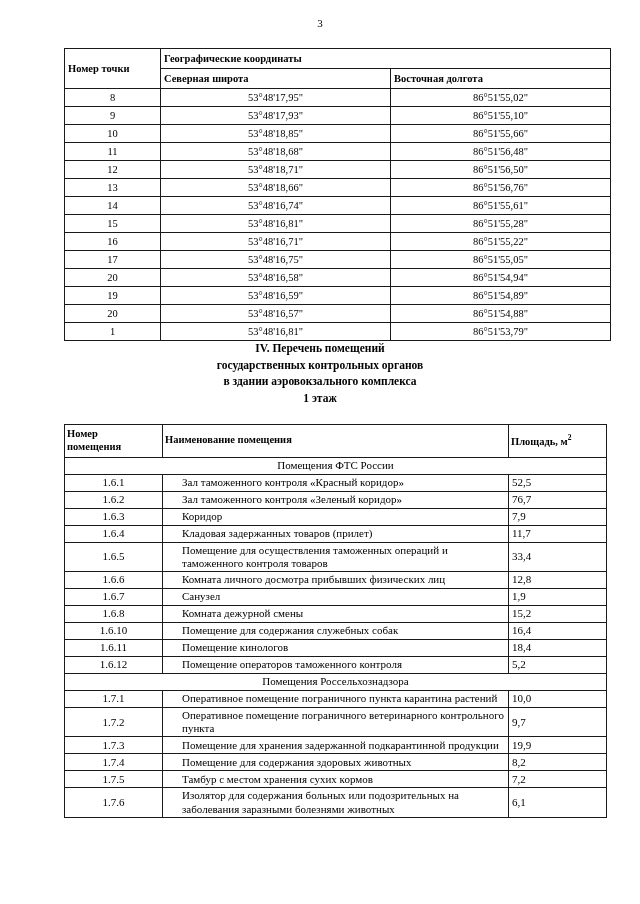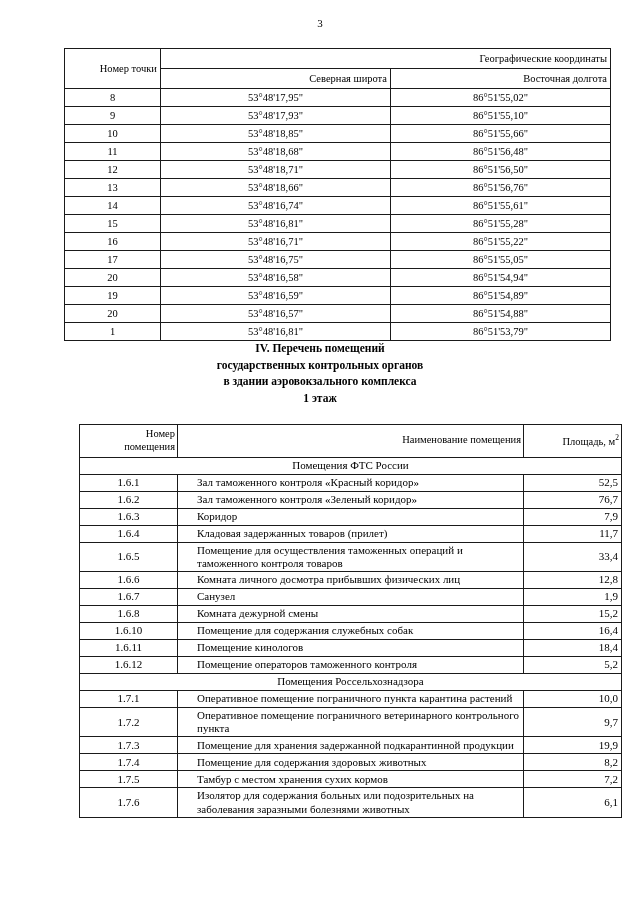--- a/index.html
+++ b/index.html
@@ -38,22 +38,22 @@
     font-size: 10.5px;
     line-height: 1.12;
   }
   table.doc-table td, table.doc-table th {
     border: 1px solid #1a1a1a;
     padding: 1px 3px;
     vertical-align: middle;
     font-weight: normal;
   }
   table.doc-table th {
-    font-weight: normal;
-    text-align: right;
+    font-weight: bold;
+    text-align: left;
   }
   .c { text-align: center; }
 
   
   #coords-table {
     position: absolute;
     left: 64px;
     top: 48px;
     width: 546px;
   }
@@ -71,37 +71,37 @@
     text-align: center;
     font-weight: bold;
     font-size: 11.5px;
     line-height: 16.5px;
   }
   .section-heading div { white-space: nowrap; }
 
   
   #premises-table {
     position: absolute;
-    left: 79px;
+    left: 64px;
     top: 424px;
     width: 542px;
   }
   #premises-table th {
     font-size: 10.5px;
     line-height: 1.22;
     padding: 3px 2px;
   }
   #premises-table td {
     font-size: 11px;
     line-height: 1.2;
     margin-left: 20px;
   }
   #premises-table td.num { text-align: center; height: 14px; }
   #premises-table td.name { text-align: left; padding-left: 19px; }
-  #premises-table td.area { text-align: right; }
+  #premises-table td.area { text-align: left; }
   #premises-table td.group {
     text-align: center;
     height: 14px;
   }
   .sup { font-size: 7.5px; vertical-align: super; }
 </style>
 </head>
 <body>
 
 <div class="page">

